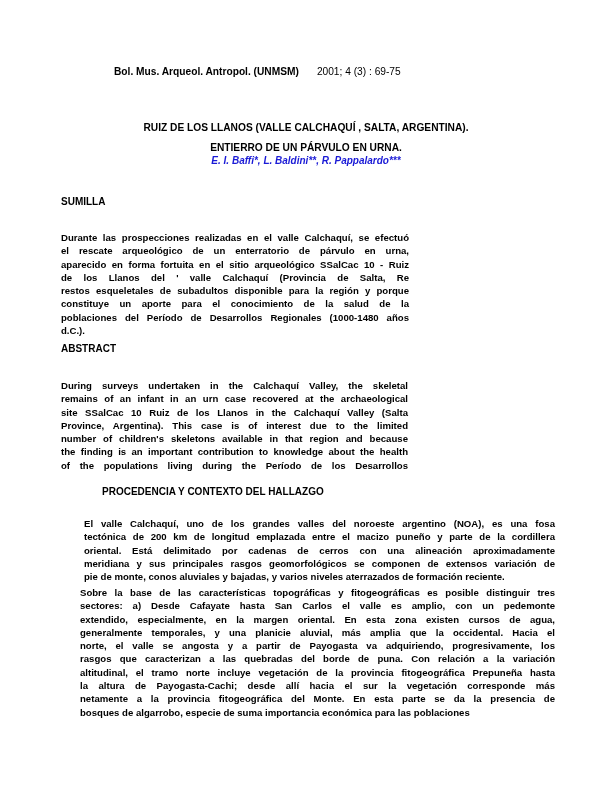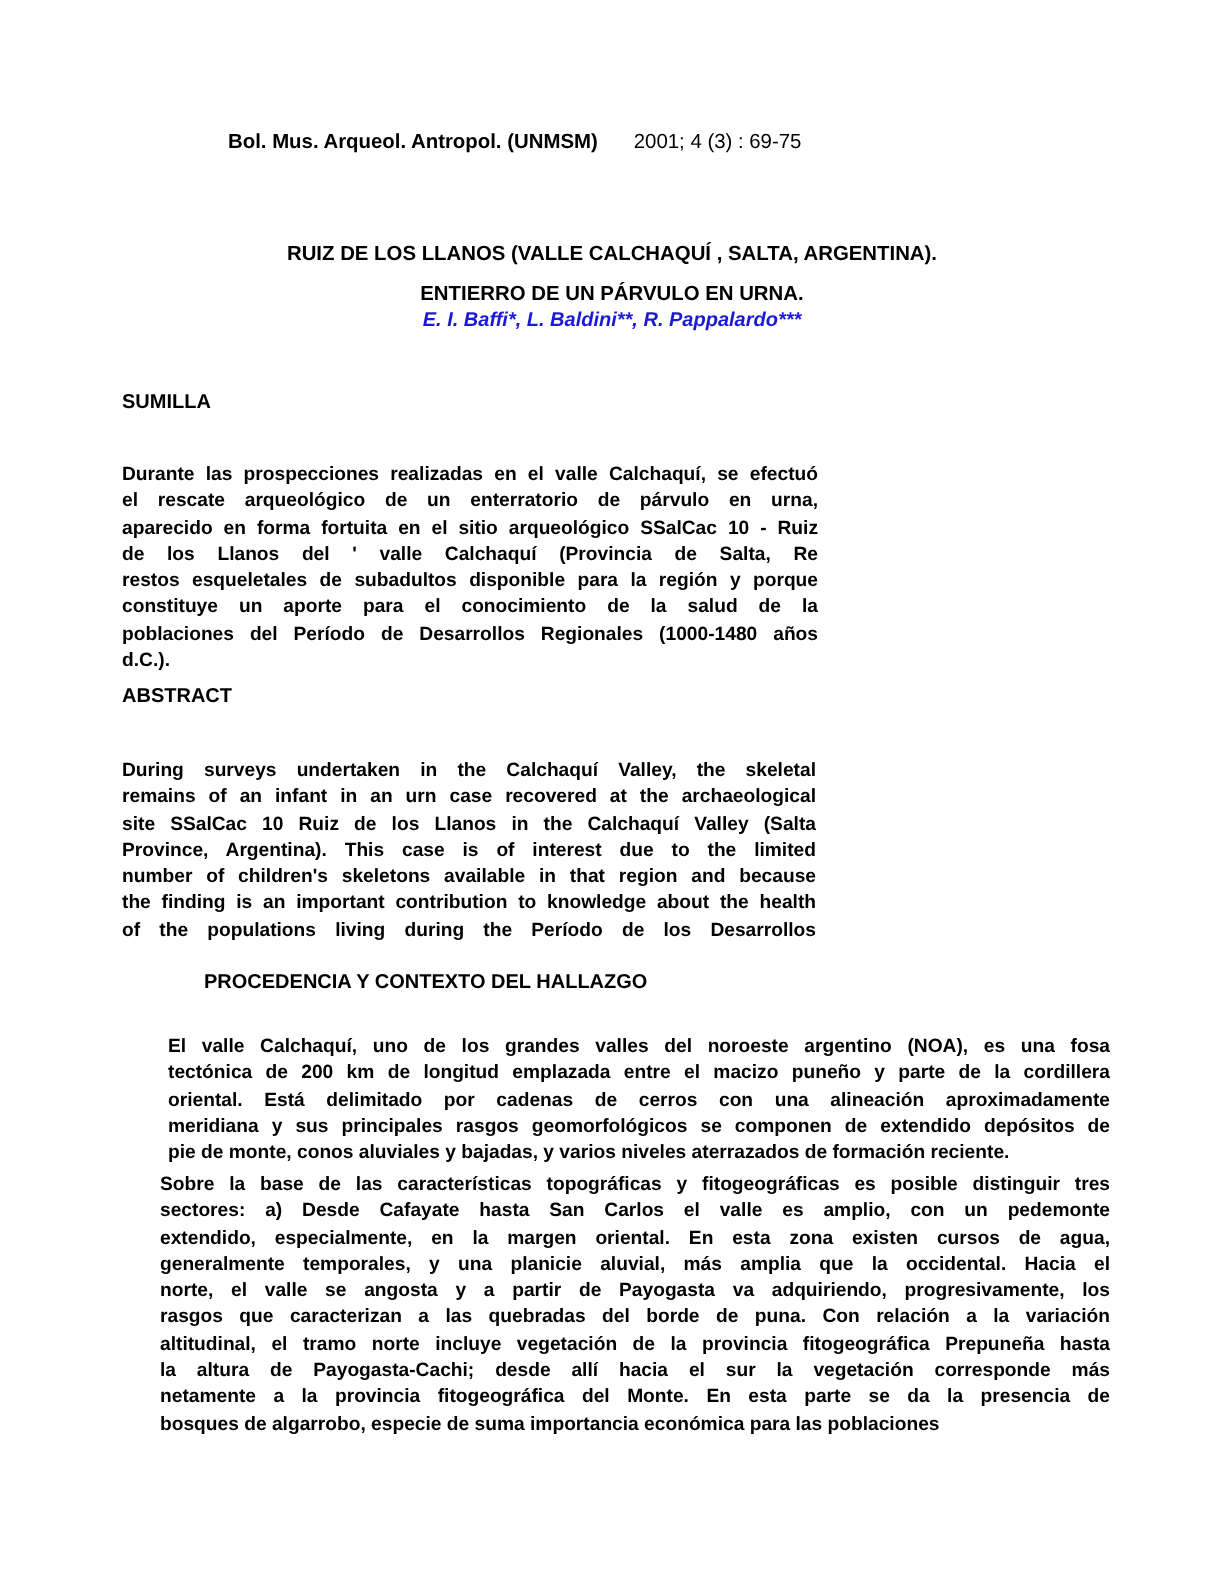--- a/index.html
+++ b/index.html
@@ -57,21 +57,21 @@
     <span class="line">number of children's skeletons available in that region and because</span>
     <span class="line">the finding is an important contribution to knowledge about the health</span>
     <span class="line">of the populations living during the Período de los Desarrollos</span>
   </div>
 
 <div class="abs heading h-proc">PROCEDENCIA Y CONTEXTO DEL HALLAZGO</div>
 <div class="abs para p-body p1">
     <span class="line">El valle Calchaquí, uno de los grandes valles del noroeste argentino (NOA), es una fosa</span>
     <span class="line">tectónica de 200 km de longitud emplazada entre el macizo puneño y parte de la cordillera</span>
     <span class="line">oriental. Está delimitado por cadenas de cerros con una alineación aproximadamente</span>
-    <span class="line">meridiana y sus principales rasgos geomorfológicos se componen de extendido depósitos de</span>
+    <span class="line">meridiana y sus principales rasgos geomorfológicos se componen de extensos variación de</span>
     <span class="line last">pie de monte, conos aluviales y bajadas, y varios niveles aterrazados de formación reciente.</span>
   </div>
 <div class="abs para p-body p2">
     <span class="line">Sobre la base de las características topográficas y fitogeográficas es posible distinguir tres</span>
     <span class="line">sectores: a) Desde Cafayate hasta San Carlos el valle es amplio, con un pedemonte</span>
     <span class="line">extendido, especialmente, en la margen oriental. En esta zona existen cursos de agua,</span>
     <span class="line">generalmente temporales, y una planicie aluvial, más amplia que la occidental. Hacia el</span>
     <span class="line">norte, el valle se angosta y a partir de Payogasta va adquiriendo, progresivamente, los</span>
     <span class="line">rasgos que caracterizan a las quebradas del borde de puna. Con relación a la variación</span>
     <span class="line">altitudinal, el tramo norte incluye vegetación de la provincia fitogeográfica Prepuneña hasta</span>

